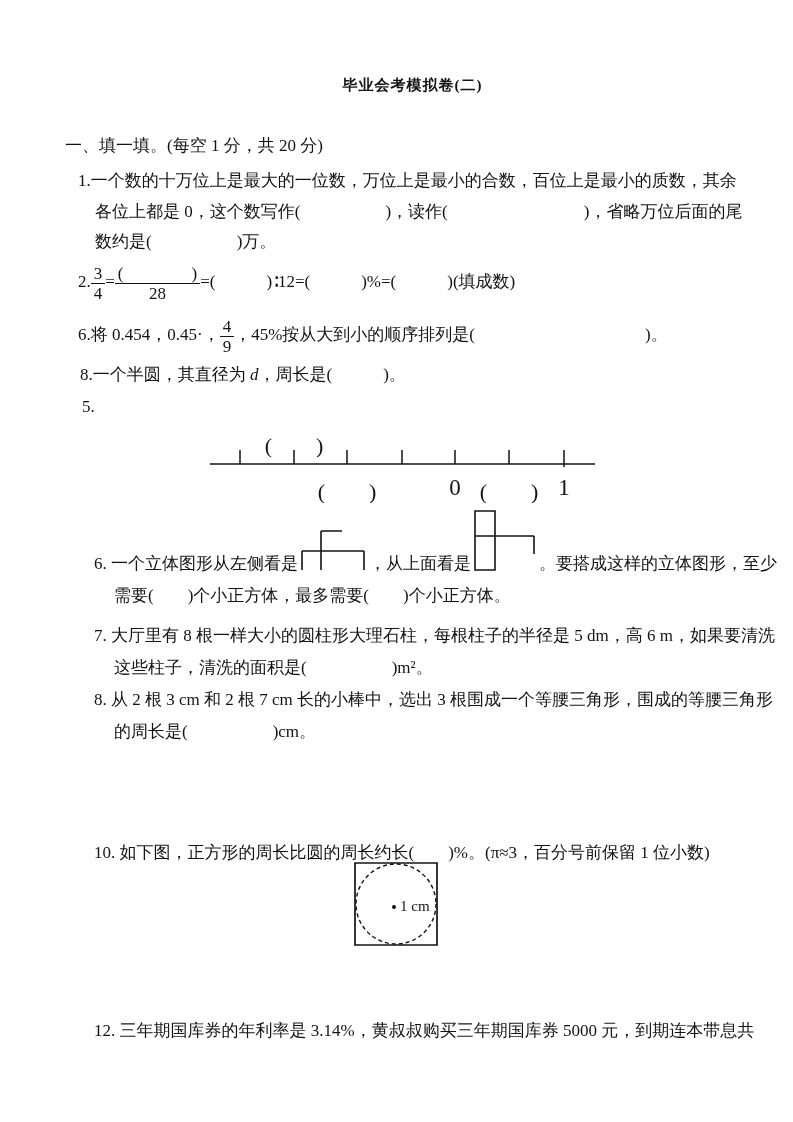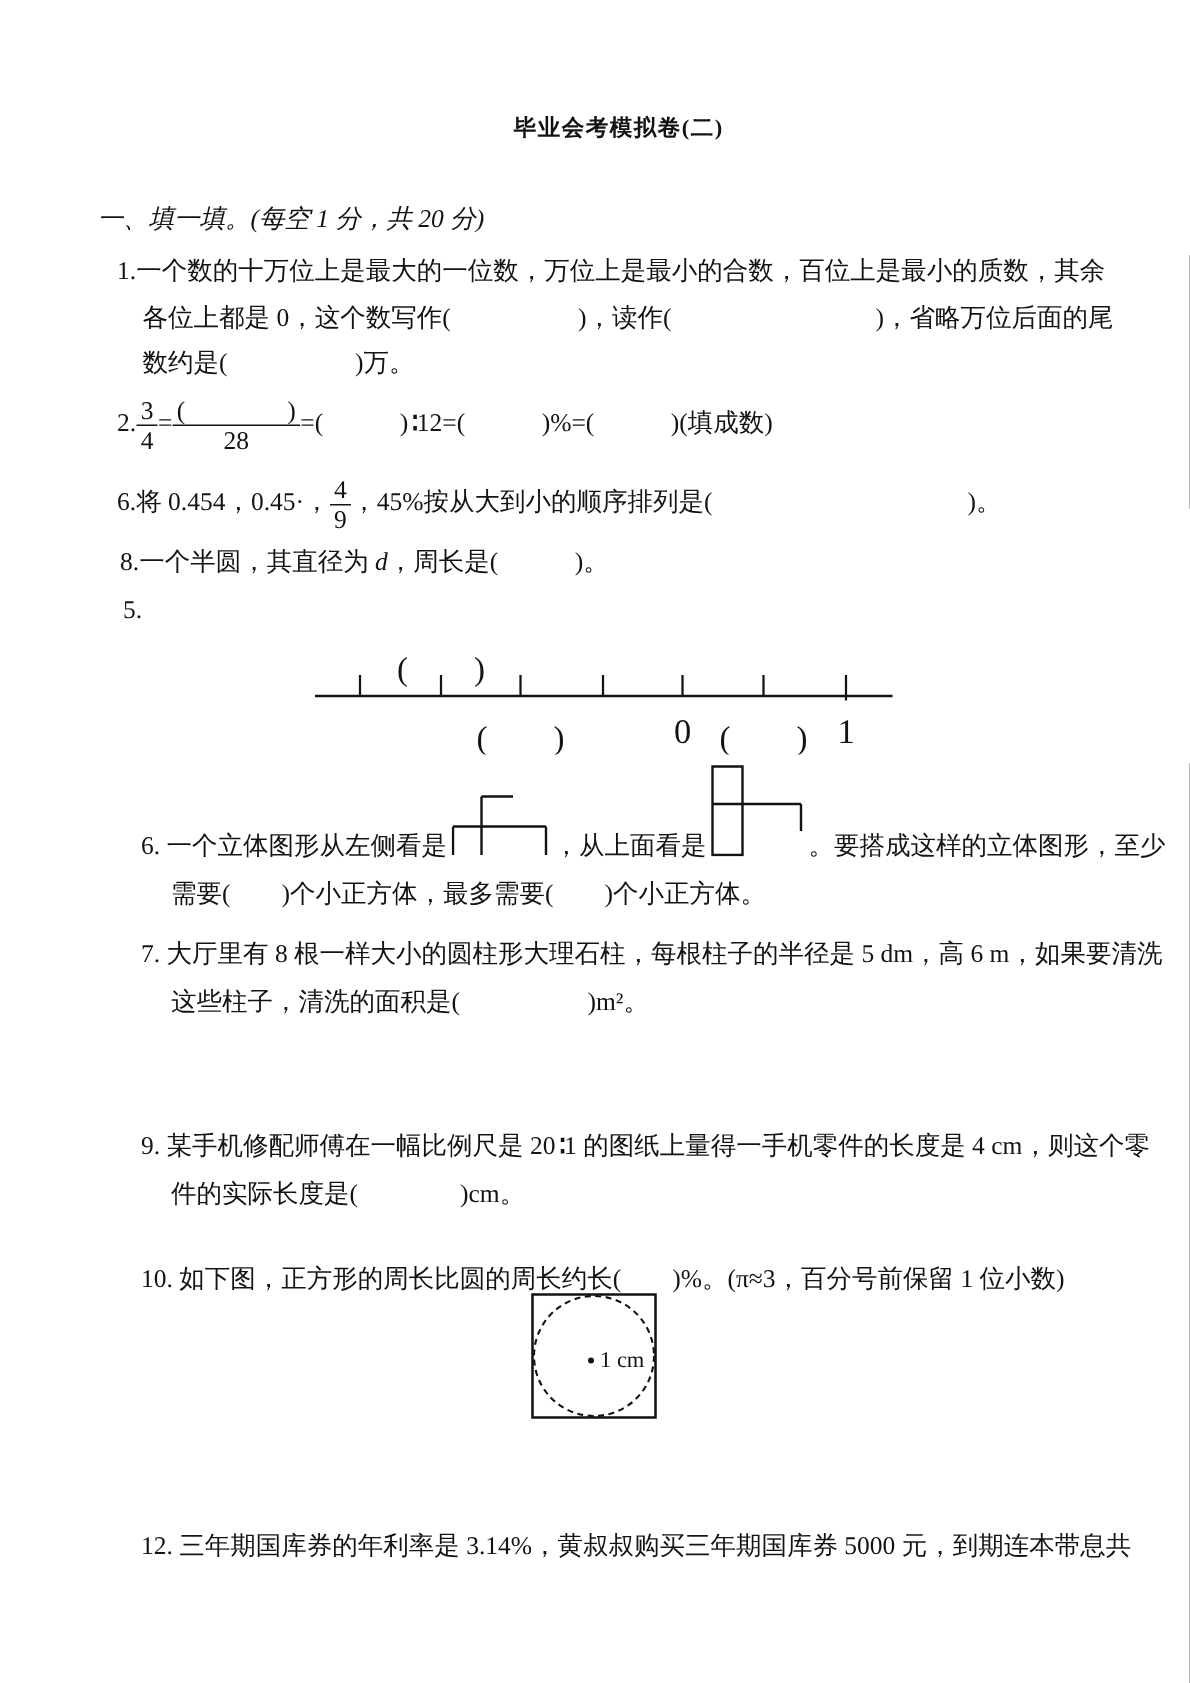--- a/index.html
+++ b/index.html
@@ -13,21 +13,21 @@
     font-size:17px;
     overflow:hidden;
   }
   .abs{position:absolute;}
   .title{
     top:76px;left:16px;width:100%;
     text-align:center;
     font-size:15px;font-weight:bold;
     letter-spacing:1px;
   }
-  .heading{left:65px;top:134px;line-height:24px;font-style:italic;}
+  .heading{left:65px;top:134px;line-height:24px;}
   .q{line-height:30px;}
   .q.wide{line-height:32px;}
   .hang17{padding-left:17px;text-indent:-17px;}
   .hang20{padding-left:20px;text-indent:-20px;margin-left:19px;}
   #q1{left:78px;top:166px;width:658px;line-height:30.5px;}
   #q2{left:78px;top:256px;width:680px;line-height:52px;white-space:nowrap;}
   #q3{left:78px;top:312px;width:690px;line-height:46px;white-space:nowrap;}
   #q4{left:80px;top:360px;width:660px;}
   #q5{left:82px;top:392px;}
   #numberline{left:195px;top:418px;}
@@ -89,22 +89,22 @@
   <div class="abs q wide hang20" id="q6">
     <span>6. 一个立体图形从左侧看是</span><svg class="figinline" width="65" height="46" viewBox="0 0 65 46">
         <path d="M20,6 H41 M20,6 V45 M1,26 H63 M1,26 V45 M63,26 V45" stroke="#131313" stroke-width="1.6" fill="none"></path>
       </svg><span>，从上面看是</span><svg class="figinline" width="62" height="66" viewBox="0 0 62 66">
         <path d="M1,6 H21 V65 H1 Z M1,31 H21 M21,31 H60 M60,31 V49" stroke="#131313" stroke-width="1.6" fill="none"></path>
       </svg><span>。要搭成这样的立体图形，至少需要(　　)个小正方体，最多需要(　　)个小正方体。</span>
   </div>
 
   <div class="abs q wide hang20" id="q7">7. 大厅里有 8 根一样大小的圆柱形大理石柱，每根柱子的半径是 5 dm，高 6 m，如果要清洗这些柱子，清洗的面积是(　　　　　)m²。</div>
 
+  <div class="abs q wide hang20" id="q8">8. 从 2 根 3 cm 和 2 根 7 cm 长的小棒中，选出 3 根围成一个等腰三角形，围成的等腰三角形的周长是(　　　　　)cm。</div>
 
-  <div class="abs q wide hang20" id="q9">9. 某手机修配师傅在一幅比例尺是 20∶1 的图纸上量得一手机零件的长度是 4 cm，则这个零件的实际长度是(　　　　)cm。</div>
 
   <div class="abs q wide hang20" id="q10">10. 如下图，正方形的周长比圆的周长约长(　　)%。(π≈3，百分号前保留 1 位小数)</div>
 
   <svg class="abs" id="fig10" width="84" height="84" viewBox="0 0 84 84">
     <path d="M1,1 H83 V83 H1 Z" stroke="#131313" stroke-width="1.7" fill="none"></path>
     <circle cx="42" cy="42" r="40" stroke="#131313" stroke-width="1.4" stroke-dasharray="4 3" fill="none"></circle>
     <circle cx="40" cy="45" r="2" fill="#131313"></circle>
     <text x="46" y="49" font-size="15">1 cm</text>
   </svg>
 

